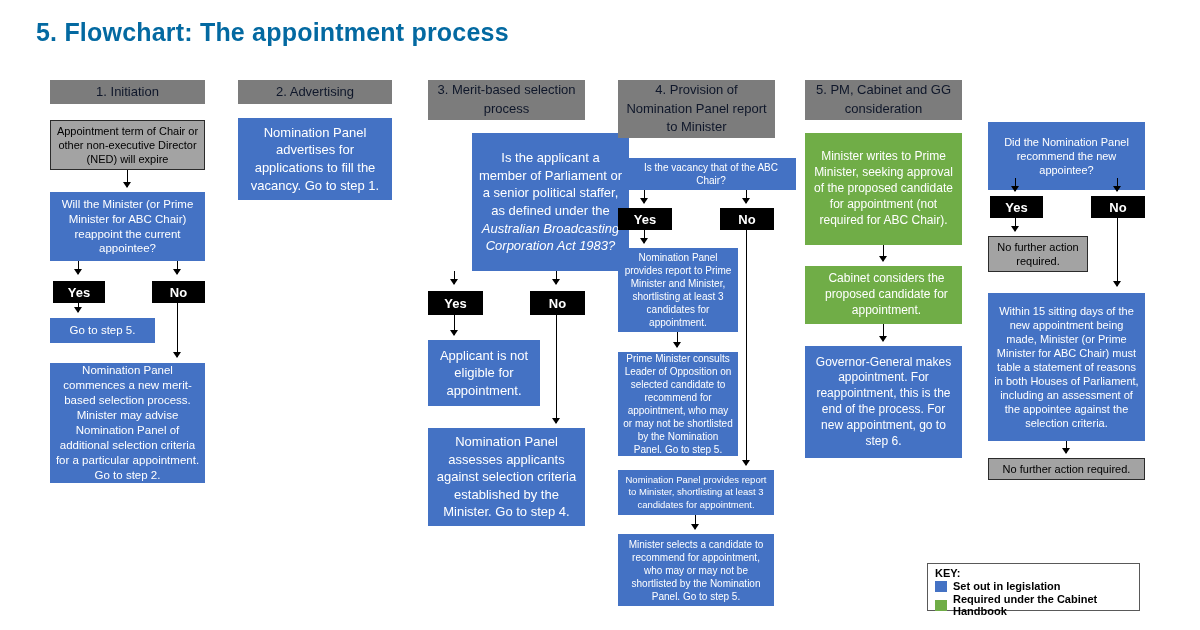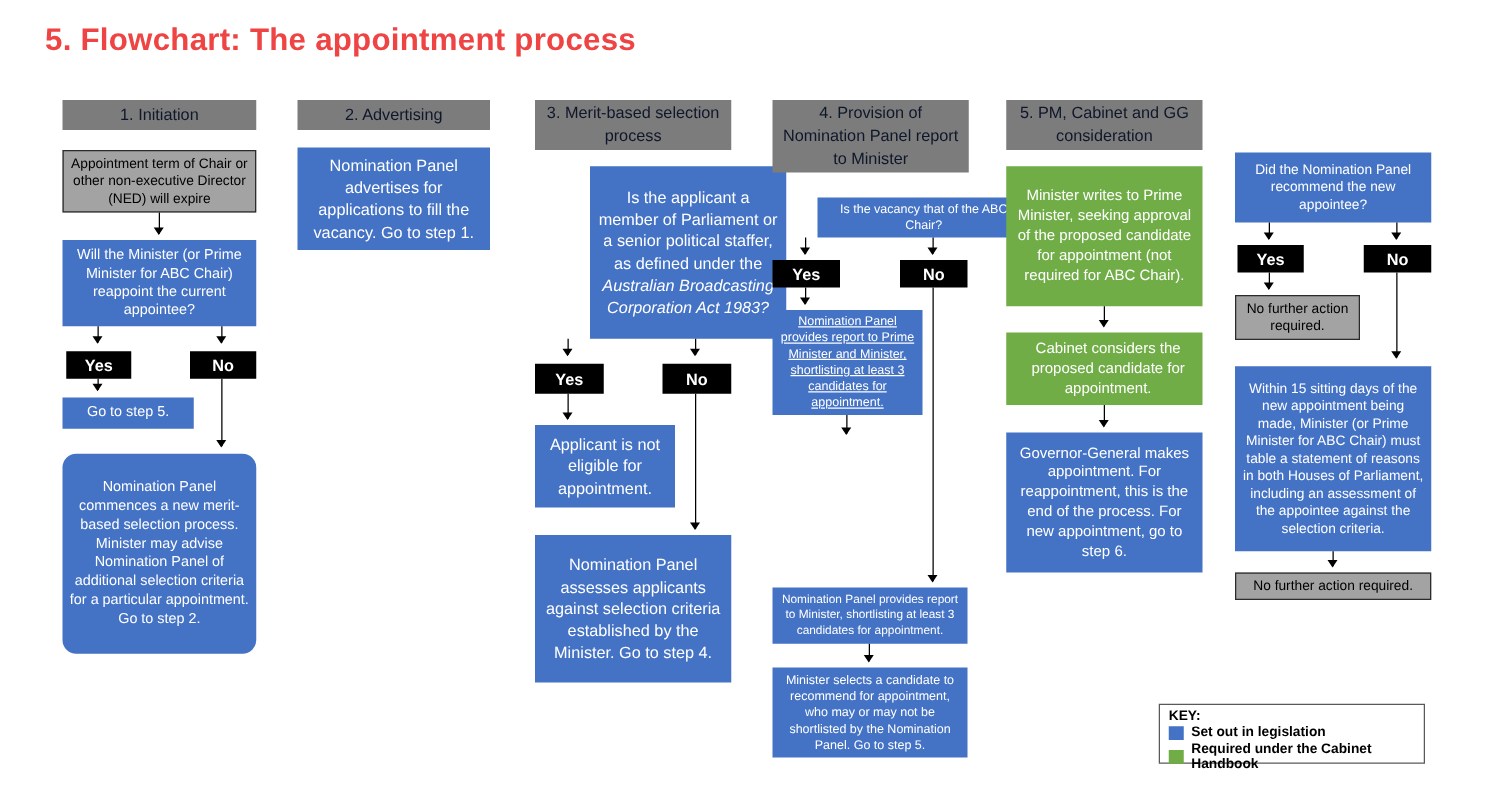--- a/index.html
+++ b/index.html
@@ -2,21 +2,21 @@
 <html><head>
 <meta charset="utf-8">
 <style>
   html,body { margin:0; padding:0; background:#fff; }
   #canvas {
     position:relative; width:1200px; height:630px; background:#ffffff;
     font-family:"Liberation Sans", sans-serif; overflow:hidden;
   }
   .title {
     position:absolute; left:36px; top:18px;
-    font-size:25px; font-weight:600; color:#ef4444; letter-spacing:.2px;
+    font-size:25px; font-weight:600; color:#0369a1; letter-spacing:.2px;
   }
   .box {
     position:absolute; box-sizing:border-box;
     display:flex; align-items:center; justify-content:center;
     text-align:center; padding:3px 5px;
   }
   .hdr   { background:#7C7C7C; color:#0f172a; font-size:13px; line-height:1.45; }
   .blue  { background:#4472C4; color:#fff; }
   .green { background:#70AD47; color:#fff; }
   .blk   { background:#000; color:#fff; font-weight:600; font-size:13px; }
@@ -55,60 +55,61 @@
   <div class="box wht fs11" style="left:50px;top:120px;width:155px;height:50px;">Appointment term of Chair or other non-executive Director (NED) will expire</div>
   <div class="arrow" style="left:127px;top:170px;height:17px;"></div>
   <div class="box blue fs115" style="left:50px;top:192px;width:155px;height:69px;">Will the Minister (or Prime Minister for ABC Chair) reappoint the current appointee?</div>
   <div class="arrow" style="left:78px;top:261px;height:13px;"></div>
   <div class="arrow" style="left:177px;top:261px;height:13px;"></div>
   <div class="box blk" style="left:53px;top:281px;width:52px;height:22px;">Yes</div>
   <div class="box blk" style="left:152px;top:281px;width:53px;height:22px;">No</div>
   <div class="arrow" style="left:78px;top:303px;height:9px;"></div>
   <div class="box blue fs115" style="left:50px;top:318px;width:105px;height:25px;">Go to step 5.</div>
   <div class="arrow" style="left:177px;top:303px;height:54px;"></div>
-  <div class="box blue fs115" style="left:50px;top:363px;width:155px;height:160px;border-radius:11px;">Nomination Panel commences a new merit-based selection process. Minister may advise Nomination Panel of additional selection criteria for a particular appointment. Go to step 2.</div>
+  <div class="box blue fs115" style="left:50px;top:363px;width:155px;height:120px;">Nomination Panel commences a new merit-based selection process. Minister may advise Nomination Panel of additional selection criteria for a particular appointment. Go to step 2.</div>
 
   <div class="box hdr" style="left:238px;top:80px;width:154px;height:24px;">2. Advertising</div>
   <div class="box blue fs13" style="left:238px;top:118px;width:154px;height:82px;">Nomination Panel advertises for applications to fill the vacancy. Go to step 1.</div>
 
   <div class="box hdr" style="left:428px;top:80px;width:157px;height:40px;">3. Merit-based selection process</div>
   <div class="box blue fs13" style="left:428px;top:133px;width:157px;height:138px;margin-left:44px;">
     <div><span>Is the applicant a member of Parliament or a senior political staffer, as defined under the </span><span class="italic">Australian Broadcasting Corporation Act 1983?</span></div>
   </div>
   <div class="arrow" style="left:454px;top:271px;height:13px;"></div>
   <div class="arrow" style="left:556px;top:271px;height:13px;"></div>
   <div class="box blk" style="left:428px;top:291px;width:55px;height:24px;">Yes</div>
   <div class="box blk" style="left:530px;top:291px;width:55px;height:24px;">No</div>
   <div class="arrow" style="left:454px;top:315px;height:20px;"></div>
   <div class="box blue fs13" style="left:428px;top:340px;width:112px;height:66px;">Applicant is not eligible for appointment.</div>
   <div class="arrow" style="left:556px;top:315px;height:108px;"></div>
-  <div class="box blue fs13" style="left:428px;top:428px;width:157px;height:118px;">Nomination Panel assesses applicants against selection criteria established by the Minister. Go to step 4.</div>
+  <div class="box blue fs13" style="left:428px;top:428px;width:157px;height:98px;">Nomination Panel assesses applicants against selection criteria established by the Minister. Go to step 4.</div>
 
   <div class="box hdr" style="left:618px;top:80px;width:157px;height:58px;">4. Provision of Nomination Panel report to Minister</div>
-  <div class="box blue fs10" style="left:654px;top:158px;width:170px;height:32px;">Is the vacancy that of the ABC Chair?</div>
+  <div class="box blue fs10" style="left:626px;top:158px;width:170px;height:32px;">Is the vacancy that of the ABC Chair?</div>
   <div class="arrow" style="left:644px;top:190px;height:13px;"></div>
   <div class="arrow" style="left:746px;top:190px;height:13px;"></div>
   <div class="box blk" style="left:618px;top:208px;width:54px;height:22px;">Yes</div>
   <div class="box blk" style="left:720px;top:208px;width:54px;height:22px;">No</div>
   <div class="arrow" style="left:644px;top:230px;height:13px;"></div>
-  <div class="box blue fs10" style="left:618px;top:248px;width:120px;height:84px;text-decoration:underline;">Nomination Panel provides report to Prime Minister and Minister, shortlisting at least 3 candidates for appointment.</div>
+  <div class="box blue fs10" style="left:618px;top:248px;width:120px;height:84px;">Nomination Panel provides report to Prime Minister and Minister, shortlisting at least 3 candidates for appointment.</div>
   <div class="arrow" style="left:677px;top:332px;height:15px;"></div>
+  <div class="box blue fs10" style="left:618px;top:352px;width:120px;height:104px;">Prime Minister consults Leader of Opposition on selected candidate to recommend for appointment, who may or may not be shortlisted by the Nomination Panel. Go to step 5.</div>
   <div class="arrow" style="left:746px;top:230px;height:235px;"></div>
   <div class="box blue fs95" style="left:618px;top:470px;width:156px;height:45px;">Nomination Panel provides report to Minister, shortlisting at least 3 candidates for appointment.</div>
   <div class="arrow" style="left:695px;top:515px;height:14px;"></div>
   <div class="box blue fs10" style="left:618px;top:534px;width:156px;height:72px;">Minister selects a candidate to recommend for appointment, who may or may not be shortlisted by the Nomination Panel. Go to step 5.</div>
 
   <div class="box hdr" style="left:805px;top:80px;width:157px;height:40px;">5. PM, Cabinet and GG consideration</div>
   <div class="box green fs12" style="left:805px;top:133px;width:157px;height:112px;">Minister writes to Prime Minister, seeking approval of the proposed candidate for appointment (not required for ABC Chair).</div>
   <div class="arrow" style="left:883px;top:245px;height:16px;"></div>
   <div class="box green fs12" style="left:805px;top:266px;width:157px;height:58px;padding-left:11px;">Cabinet considers the proposed candidate for appointment.</div>
   <div class="arrow" style="left:883px;top:324px;height:17px;"></div>
   <div class="box blue fs12" style="left:805px;top:346px;width:157px;height:112px;">Governor-General makes appointment. For reappointment, this is the end of the process. For new appointment, go to step 6.</div>
 
-  <div class="box blue fs11" style="left:988px;top:122px;width:157px;height:56px;">Did the Nomination Panel recommend the new appointee?</div>
+  <div class="box blue fs11" style="left:988px;top:122px;width:157px;height:68px;">Did the Nomination Panel recommend the new appointee?</div>
   <div class="arrow" style="left:1015px;top:178px;height:13px;"></div>
   <div class="arrow" style="left:1117px;top:178px;height:13px;"></div>
   <div class="box blk" style="left:990px;top:196px;width:53px;height:22px;">Yes</div>
   <div class="box blk" style="left:1091px;top:196px;width:54px;height:22px;">No</div>
   <div class="arrow" style="left:1015px;top:218px;height:13px;"></div>
   <div class="box wht fs11" style="left:988px;top:236px;width:100px;height:36px;">No further action required.</div>
   <div class="arrow" style="left:1117px;top:218px;height:68px;"></div>
   <div class="box blue fs11" style="left:988px;top:293px;width:157px;height:148px;">Within 15 sitting days of the new appointment being made, Minister (or Prime Minister for ABC Chair) must table a statement of reasons in both Houses of Parliament, including an assessment of the appointee against the selection criteria.</div>
   <div class="arrow" style="left:1066px;top:441px;height:12px;"></div>
   <div class="box wht fs11" style="left:988px;top:458px;width:157px;height:22px;">No further action required.</div>

